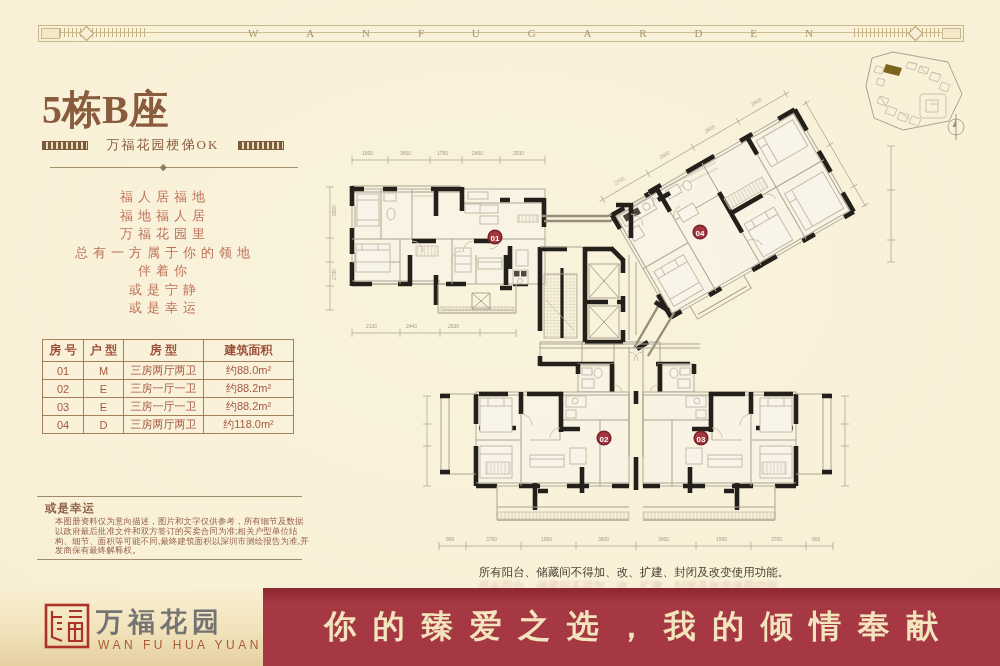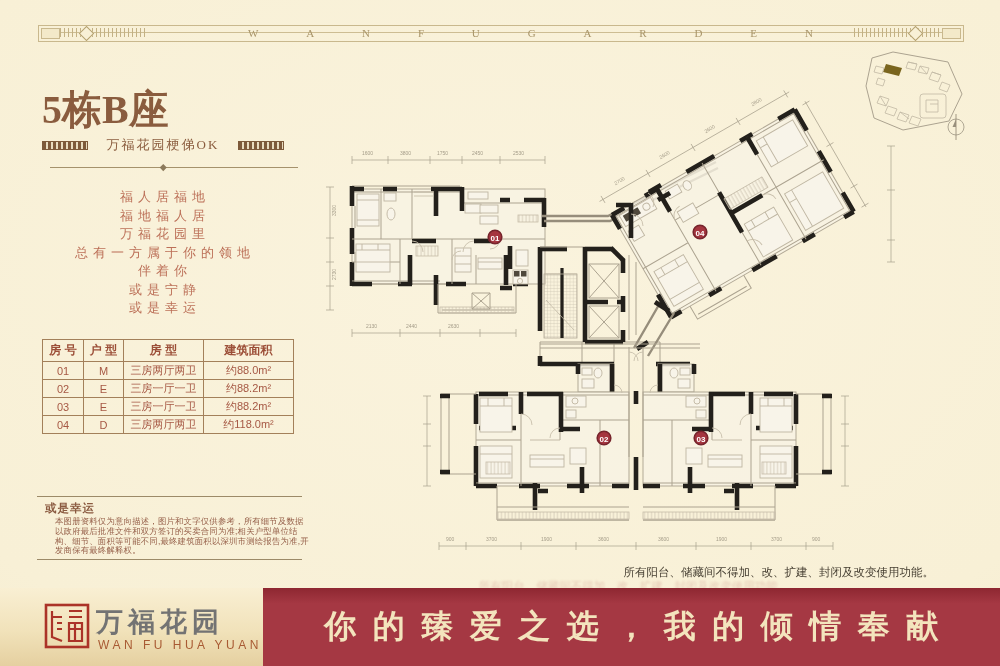--- a/index.html
+++ b/index.html
@@ -120,21 +120,21 @@
 <div class="abs" style="left:37px;top:496px;width:265px;height:1px;background:#9c8a68;"></div>
 
 <div class="abs" style="left:45px;top:501px;font-size:11.5px;font-weight:bold;color:#8a5a40;letter-spacing:1px;">或是幸运</div>
 
 <div class="abs" style="left:45px;top:517px;width:254px;font-size:8.4px;line-height:9.8px;color:#96604a;letter-spacing:0.2px;margin-left:10px;">
   本图册资料仅为意向描述，图片和文字仅供参考，所有细节及数据以政府最后批准文件和双方签订的买卖合同为准;相关户型单位结构、细节、面积等可能不同,最终建筑面积以深圳市测绘报告为准,开发商保有最终解释权。
 </div>
 
 <div class="abs" style="left:37px;top:559px;width:265px;height:1px;background:#9c8a68;"></div>
 
-<div class="abs" style="left:334px;top:565px;width:600px;text-align:right;font-size:11.5px;color:#463f32;letter-spacing:0px;">所有阳台、储藏间不得加、改、扩建、封闭及改变使用功能。</div>
+<div class="abs" style="left:334px;top:565px;width:600px;text-align:center;font-size:11.5px;color:#463f32;letter-spacing:0px;">所有阳台、储藏间不得加、改、扩建、封闭及改变使用功能。</div>
 
 <div class="abs" style="left:334px;top:579px;width:600px;text-align:center;font-size:11.5px;color:rgba(158,48,52,0.22);letter-spacing:0px;filter:blur(1px);">所有阳台、储藏间不得加、改、扩建、封闭及改变使用功能。</div>
 
 <svg class="abs" style="left:0;top:0;" width="1000" height="666" viewBox="0 0 1000 666">
 <defs>
   <pattern id="stair" width="3.2" height="3.2" patternUnits="userSpaceOnUse">
     <path d="M0 0H3.2M0 0V3.2" stroke="#ccc4b2" stroke-width="0.7" fill="none"></path>
   </pattern>
   <pattern id="hatch" width="3.5" height="8" patternUnits="userSpaceOnUse">
     <path d="M1 0V8" stroke="#cdc5b2" stroke-width="0.8" fill="none"></path>

